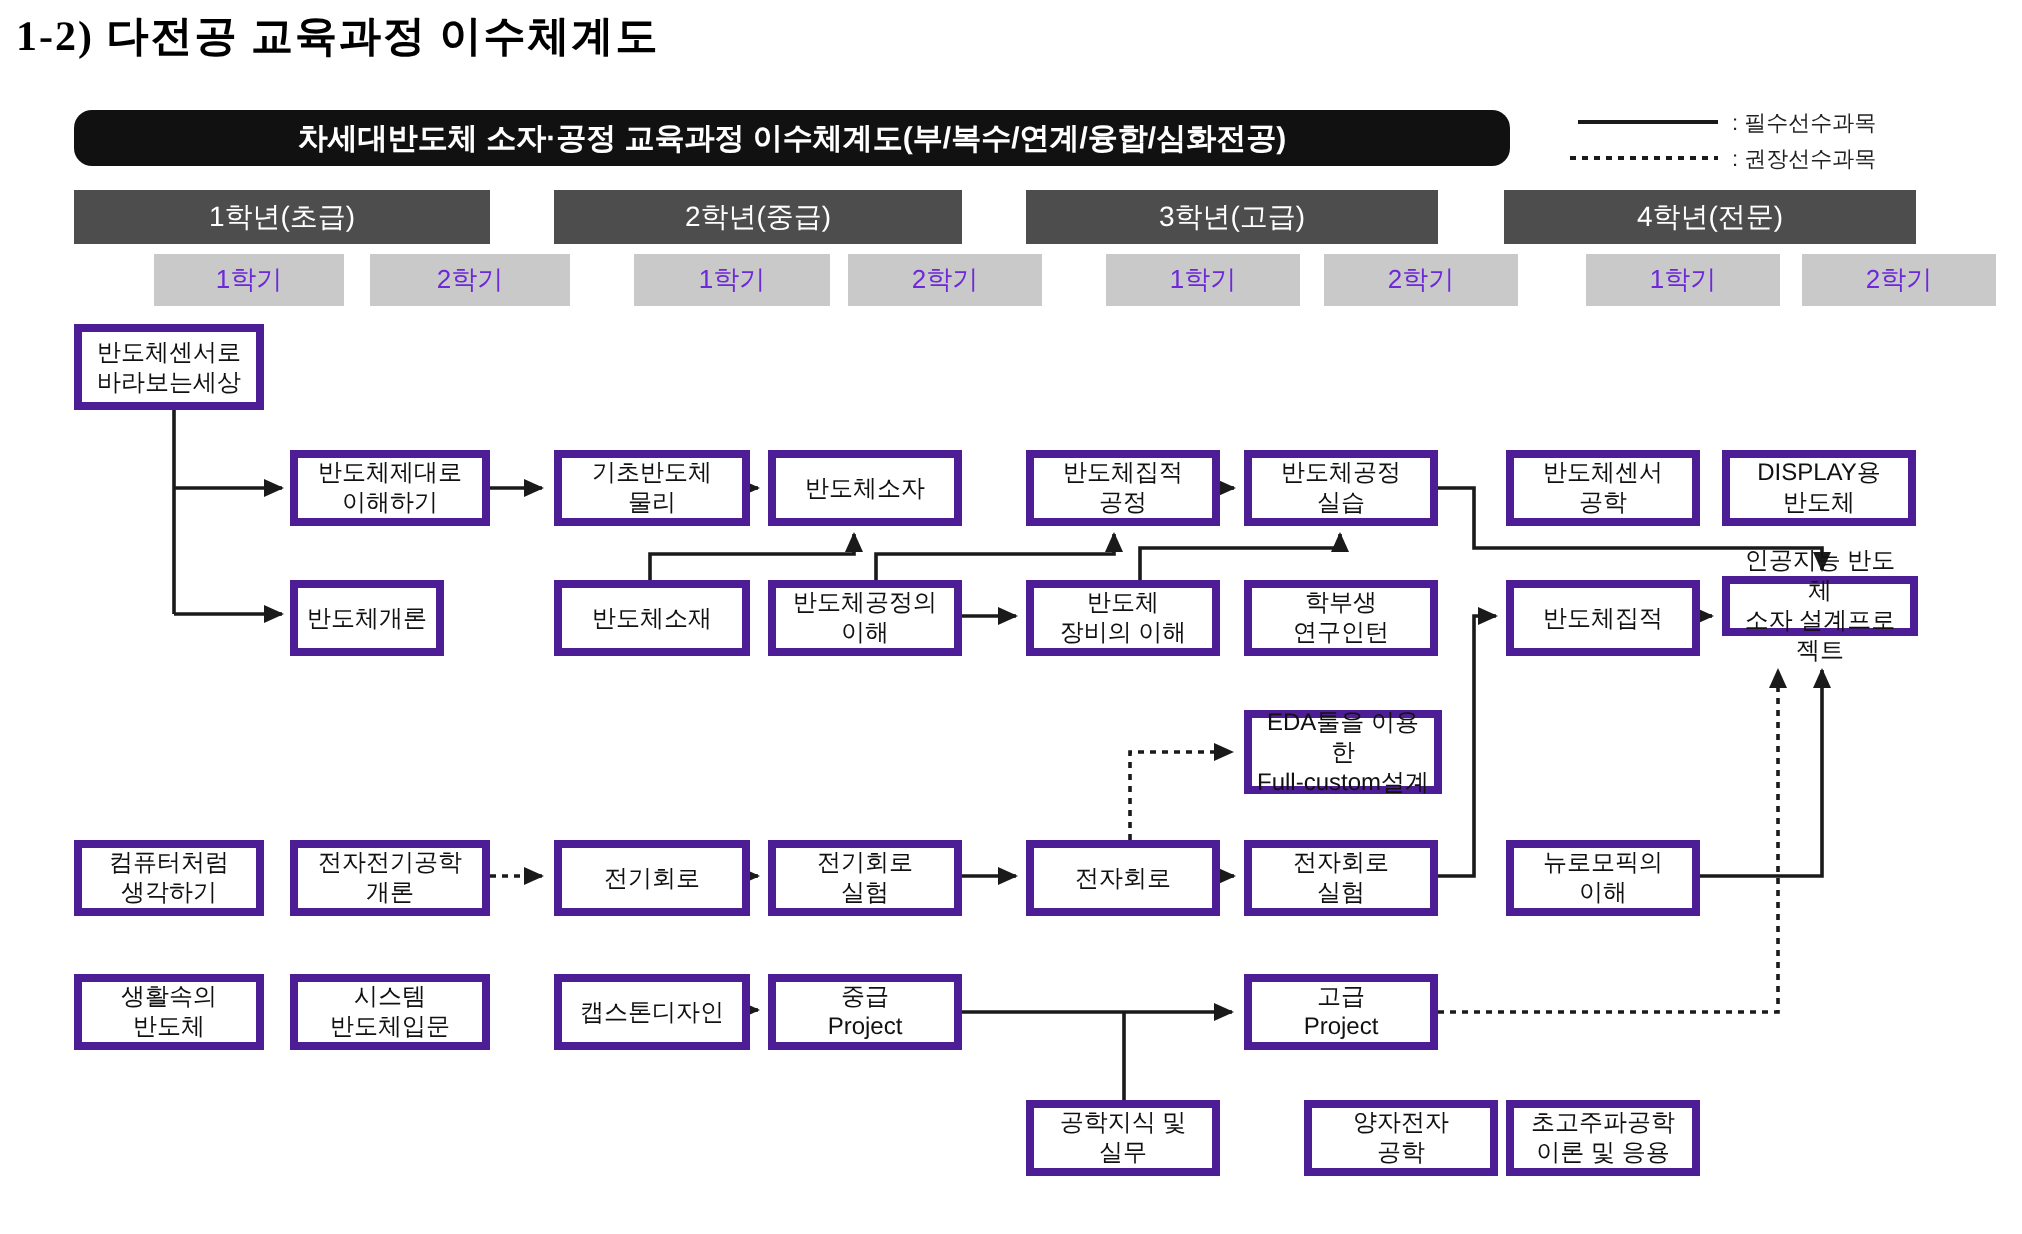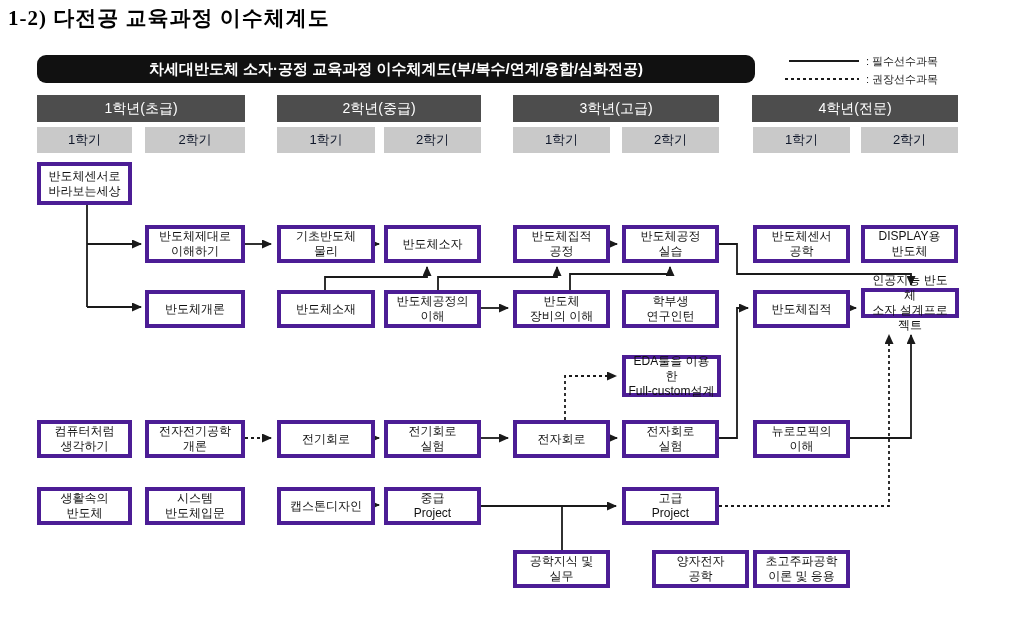--- a/index.html
+++ b/index.html
@@ -16,22 +16,22 @@
     border-radius:9px;color:#fff;font-size:15px;font-weight:bold;
     display:flex;align-items:center;justify-content:center;letter-spacing:0px;
   }
   .legend-row{position:absolute;height:16px;display:flex;align-items:center;gap:6px;}
   .legend-label{font-size:11px;color:#222;white-space:nowrap;}
   .yearbar{
     position:absolute;top:95px;height:27px;background:#4d4d4d;color:#ffffff;
     font-size:14px;display:flex;align-items:center;justify-content:center;
   }
   .sem{
-    position:absolute;top:127px;height:26px;background:#c9c9c9;color:#0f172a;
-    font-size:13px;display:flex;align-items:center;justify-content:center;
+    position:absolute;top:127px;height:26px;background:#c9c9c9;color:#6d28d9;
+    font-size:13px;display:flex;align-items:center;justify-content:center;margin-left:40px;
   }
   .box{
     position:absolute;background:#ffffff;border:4px solid #4c1d95;
     font-size:12px;line-height:1.25;color:#111;text-align:center;
     display:flex;align-items:center;justify-content:center;white-space:pre-line;
     box-sizing:border-box;padding:1px 2px;
   }
   #wires{position:absolute;left:0;top:0;pointer-events:none;}
 </style>
 </head>
@@ -106,21 +106,21 @@
       <line x1="245" y1="438" x2="271" y2="438" marker-end="url(#arr)"></line>
       <polyline points="565,420 565,376 616,376" marker-end="url(#arr)"></polyline>
       <polyline points="719,506 889,506 889,335" marker-end="url(#arr)"></polyline>
     </g>
   </svg>
 
   <div class="box" style="left:37px;top:162px;width:95px;height:43px;">반도체센서로
 바라보는세상</div>
   <div class="box" style="left:145px;top:225px;width:100px;height:38px;">반도체제대로
 이해하기</div>
-  <div class="box" style="left:145px;top:290px;width:100px;height:38px;">반도체개론</div>
+  <div class="box" style="left:145px;top:290px;width:77px;height:38px;">반도체개론</div>
   <div class="box" style="left:277px;top:225px;width:98px;height:38px;">기초반도체
 물리</div>
   <div class="box" style="left:277px;top:290px;width:98px;height:38px;">반도체소재</div>
   <div class="box" style="left:384px;top:225px;width:97px;height:38px;">반도체소자</div>
   <div class="box" style="left:384px;top:290px;width:97px;height:38px;">반도체공정의
 이해</div>
   <div class="box" style="left:513px;top:225px;width:97px;height:38px;">반도체집적
 공정</div>
   <div class="box" style="left:513px;top:290px;width:97px;height:38px;">반도체
 장비의 이해</div>

